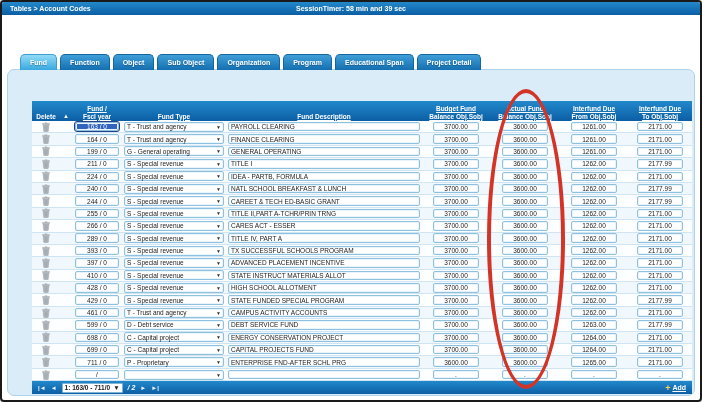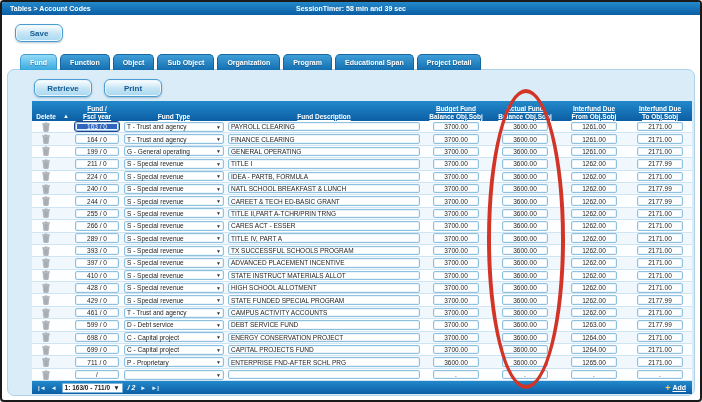--- a/index.html
+++ b/index.html
@@ -109,40 +109,33 @@
 </head>
 <body>
 
 <div class="screen">
 
   <div class="topbar">
     <span class="crumb">Tables &gt; Account Codes</span>
     <span class="timer">SessionTimer: 58 min and 39 sec</span>
   </div>
 
-  <div class="savebar">
-    <button class="btn save-btn">Save</button>
-  </div>
 
   <div class="tabs">
       <div class="tab active">Fund</div>
       <div class="tab">Function</div>
       <div class="tab">Object</div>
       <div class="tab">Sub Object</div>
       <div class="tab">Organization</div>
       <div class="tab">Program</div>
       <div class="tab">Educational Span</div>
       <div class="tab">Project Detail</div>
     </div>
 
   <div class="panel">
-    <div class="actions">
-      <button class="btn">Retrieve</button>
-      <button class="btn">Print</button>
-    </div>
 
     <div class="table">
       <div class="thead">
         <div class="th c-del">
             <span>Delete</span>
           </div>
         <div class="th c-arrow">
             <span class="sortglyph">▲</span>
           </div>
         <div class="th c-fund">

